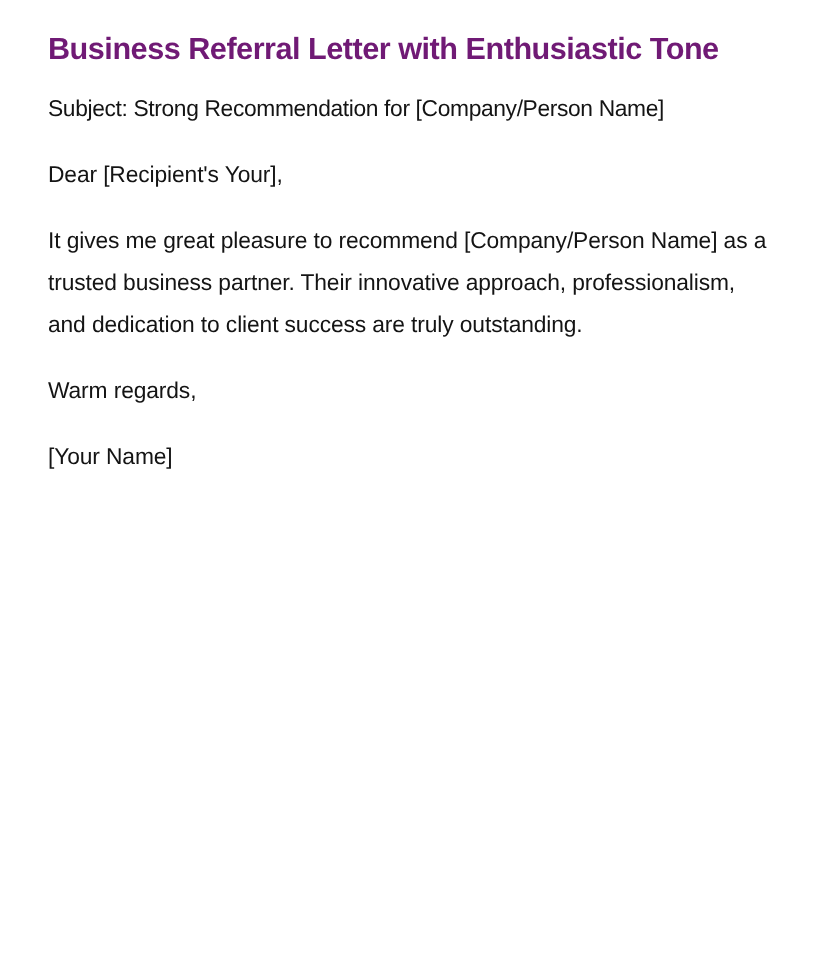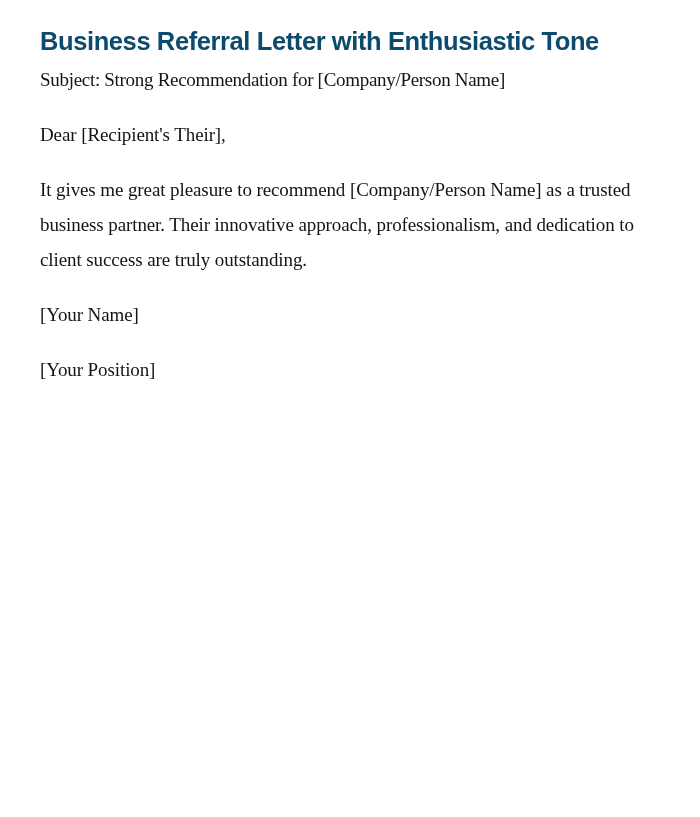--- a/index.html
+++ b/index.html
@@ -18,45 +18,44 @@
       padding: 24px 40px 0 40px;
       box-sizing: border-box;
       width: 700px;
     }
     .title {
       font-size: 25.5px;
       font-weight: bold;
       letter-spacing: -0.4px;
       margin: 0 0 2px 0;
       line-height: 34px;
-      color: #0c4a6e;
+      color: #701a75;
       white-space: nowrap;
     }
     .para {
       font-size: 19px;
       line-height: 35px;
-      margin: 4px 0 20px 0;
+      margin: 16px 0 20px 0;
       letter-spacing: -0.1px;
       color: #141414;
-      font-family: Liberation Serif, serif;
     }
     .para.subject {
       white-space: nowrap;
       letter-spacing: -0.3px;
     }
     .body-text {
       width: 600px;
     }
   </style>
 </head>
 <body>
 
 <div class="page">
   <h1 class="title">Business Referral Letter with Enthusiastic Tone</h1>
 
   <div class="body-text">
     <p class="para subject">Subject: Strong Recommendation for [Company/Person Name]</p>
-    <p class="para">Dear [Recipient's Their],</p>
+    <p class="para">Dear [Recipient's Your],</p>
     <p class="para">It gives me great pleasure to recommend [Company/Person Name] as a trusted business partner. Their innovative approach, professionalism, and dedication to client success are truly outstanding.</p>
+    <p class="para">Warm regards,</p>
     <p class="para">[Your Name]</p>
-    <p class="para">[Your Position]</p>
   </div>
 </div>
 
 </body></html>

